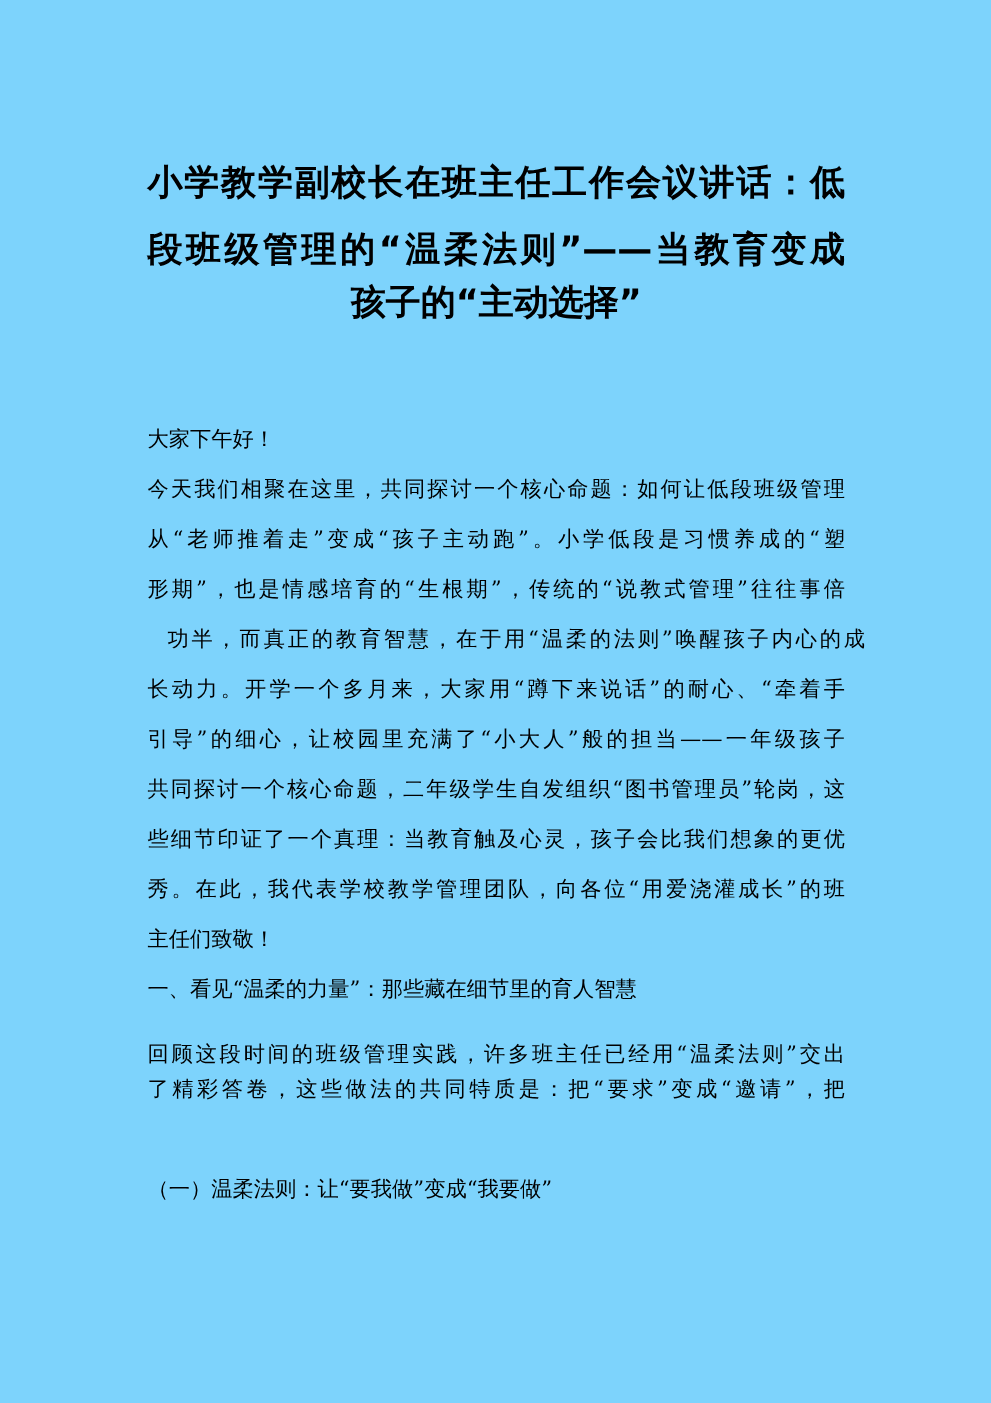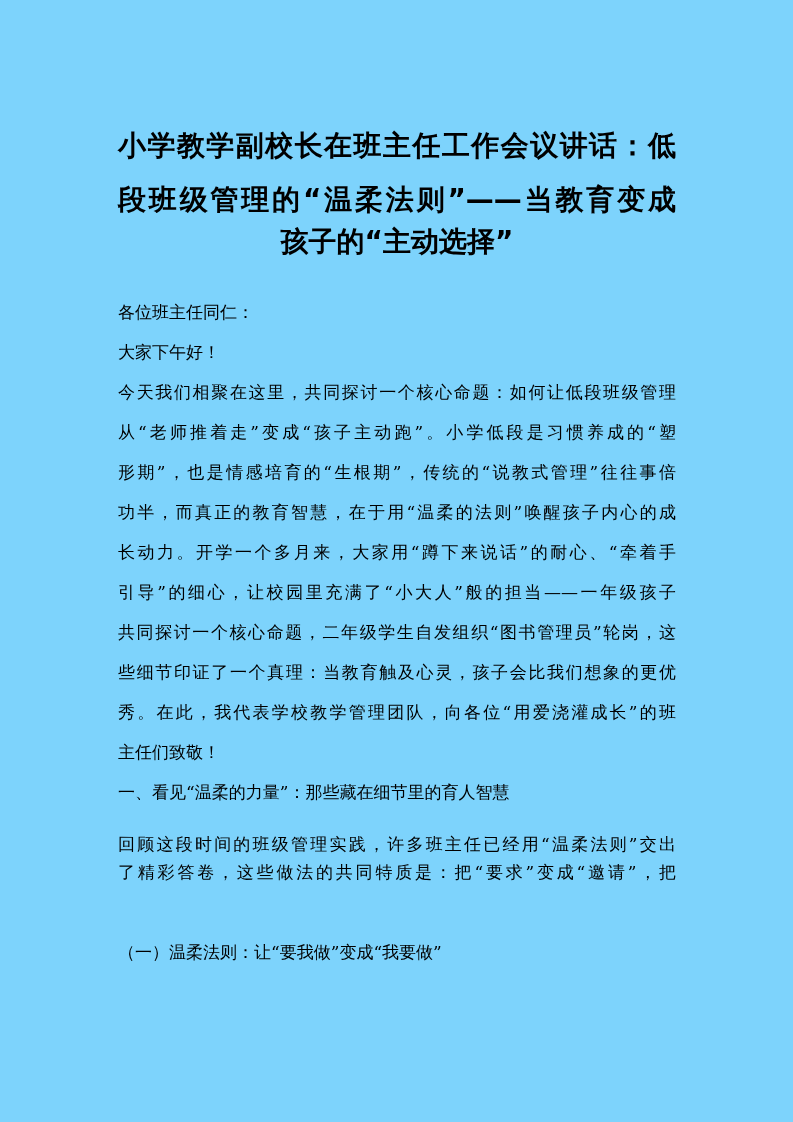--- a/index.html
+++ b/index.html
@@ -21,26 +21,25 @@
   .body-line.justify { text-align: justify; text-align-last: justify; }
 </style>
 </head>
 <body>
 
 <div class="page">
   <div class="title-line justify" style="top:121px;">小学教学副校长在班主任工作会议讲话：低</div>
   <div class="title-line justify" style="top:175px;">段班级管理的“温柔法则”——当教育变成</div>
   <div class="title-line center" style="top:217px;">孩子的“主动选择”</div>
 
-  <div class="body-line" style="top:298px;">各位班主任同仁：</div>
   <div class="body-line" style="top:338px;">大家下午好！</div>
   <div class="body-line justify" style="top:378px;">今天我们相聚在这里，共同探讨一个核心命题：如何让低段班级管理</div>
   <div class="body-line justify" style="top:418px;">从“老师推着走”变成“孩子主动跑”。小学低段是习惯养成的“塑</div>
   <div class="body-line justify" style="top:458px;">形期”，也是情感培育的“生根期”，传统的“说教式管理”往往事倍</div>
-  <div class="body-line justify" style="top:498px;">功半，而真正的教育智慧，在于用“温柔的法则”唤醒孩子内心的成</div>
+  <div class="body-line justify" style="top:498px;margin-left:16px;">功半，而真正的教育智慧，在于用“温柔的法则”唤醒孩子内心的成</div>
   <div class="body-line justify" style="top:538px;">长动力。开学一个多月来，大家用“蹲下来说话”的耐心、“牵着手</div>
   <div class="body-line justify" style="top:578px;">引导”的细心，让校园里充满了“小大人”般的担当——一年级孩子</div>
   <div class="body-line justify" style="top:618px;">共同探讨一个核心命题，二年级学生自发组织“图书管理员”轮岗，这</div>
   <div class="body-line justify" style="top:658px;">些细节印证了一个真理：当教育触及心灵，孩子会比我们想象的更优</div>
   <div class="body-line justify" style="top:698px;">秀。在此，我代表学校教学管理团队，向各位“用爱浇灌成长”的班</div>
   <div class="body-line" style="top:738px;">主任们致敬！</div>
   <div class="body-line" style="top:778px;">一、看见“温柔的力量”：那些藏在细节里的育人智慧</div>
   <div class="body-line justify" style="top:818px;margin-top:12px;">回顾这段时间的班级管理实践，许多班主任已经用“温柔法则”交出</div>
   <div class="body-line justify" style="top:858px;">了精彩答卷，这些做法的共同特质是：把“要求”变成“邀请”，把</div>
   <div class="body-line" style="top:938px;">（一）温柔法则：让“要我做”变成“我要做”</div>

